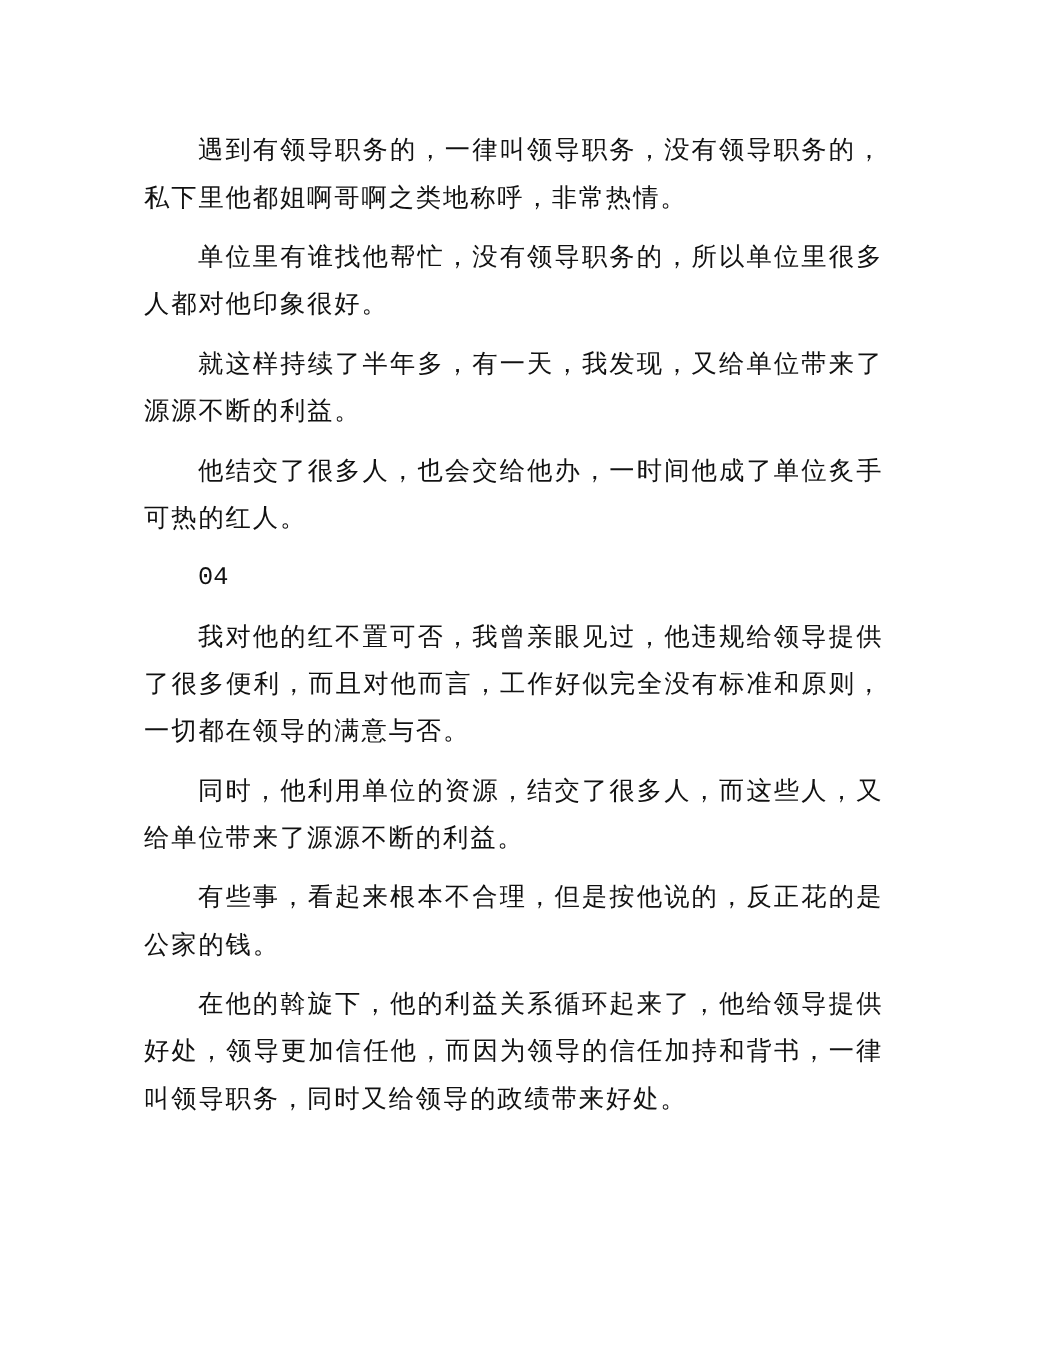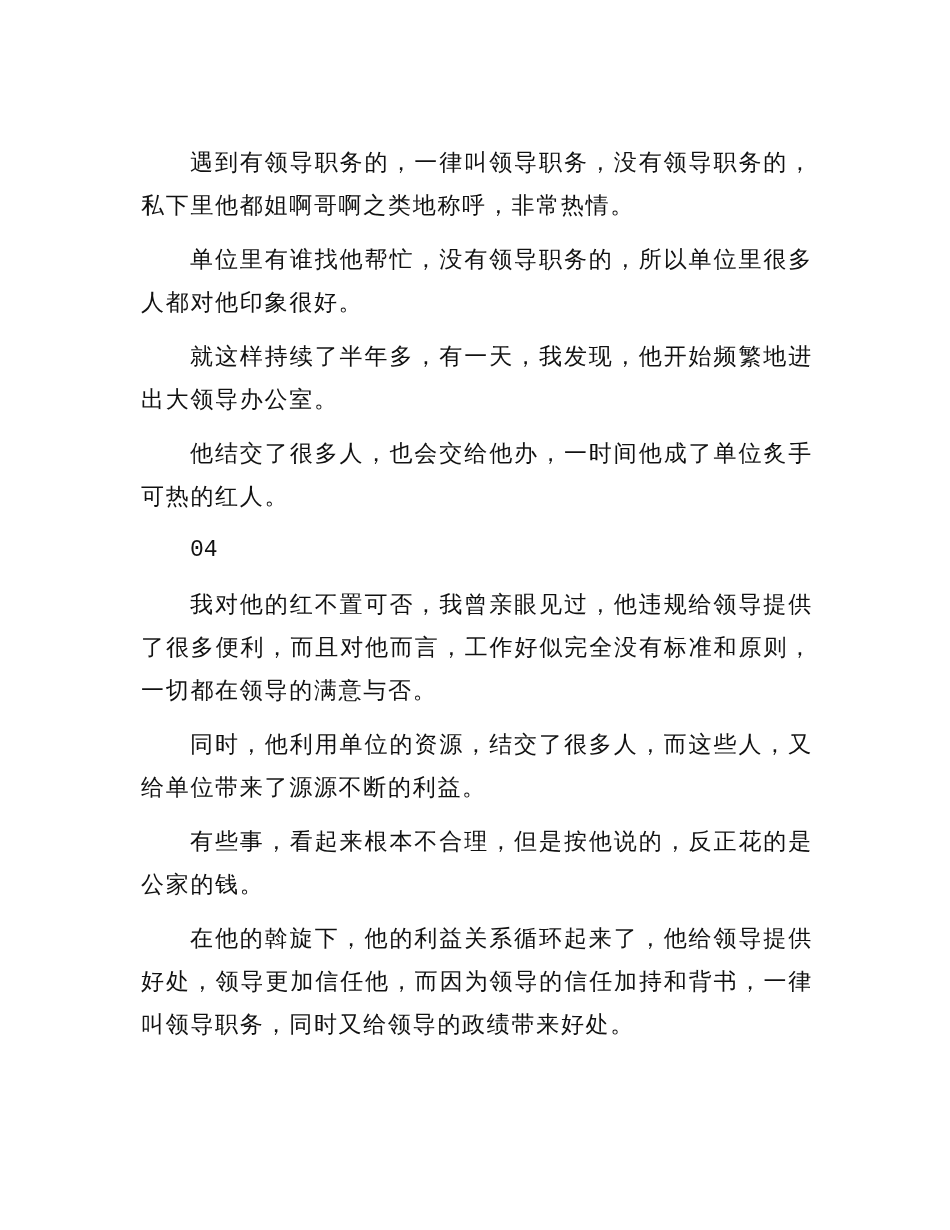--- a/index.html
+++ b/index.html
@@ -10,24 +10,23 @@
     body {
       width: 950px;
       height: 1230px;
       position: relative;
       overflow: hidden;
       font-family: "DejaVu Sans", "Liberation Sans", sans-serif;
       color: #111111;
     }
     .page {
       position: absolute;
-      left: 141px;
+      left: 131px;
       top: 116px;
       width: 672px;
-      margin-top: 25px;
     }
     .para {
       margin: 0 0 11px 0;
       font-size: 23px;
       line-height: 43px;
       letter-spacing: 1.7px;
       text-indent: 49px;
       text-align: justify;
       text-align-last: left;
       word-break: break-all;
@@ -36,20 +35,20 @@
       letter-spacing: 0;
       font-family: Liberation Mono, monospace;
     }
   </style>
 </head>
 <body>
 
 <div class="page">
   <p class="para">遇到有领导职务的，一律叫领导职务，没有领导职务的，私下里他都姐啊哥啊之类地称呼，非常热情。</p>
   <p class="para">单位里有谁找他帮忙，没有领导职务的，所以单位里很多人都对他印象很好。</p>
-  <p class="para">就这样持续了半年多，有一天，我发现，他开始频繁地进出大领导办公室。</p>
+  <p class="para">就这样持续了半年多，有一天，我发现，又给单位带来了源源不断的利益。</p>
   <p class="para">他结交了很多人，也会交给他办，一时间他成了单位炙手可热的红人。</p>
   <p class="para section-num">04</p>
   <p class="para">我对他的红不置可否，我曾亲眼见过，他违规给领导提供了很多便利，而且对他而言，工作好似完全没有标准和原则，一切都在领导的满意与否。</p>
   <p class="para">同时，他利用单位的资源，结交了很多人，而这些人，又给单位带来了源源不断的利益。</p>
   <p class="para">有些事，看起来根本不合理，但是按他说的，反正花的是公家的钱。</p>
   <p class="para">在他的斡旋下，他的利益关系循环起来了，他给领导提供好处，领导更加信任他，而因为领导的信任加持和背书，一律叫领导职务，同时又给领导的政绩带来好处。</p>
 </div>
 
 </body></html>

